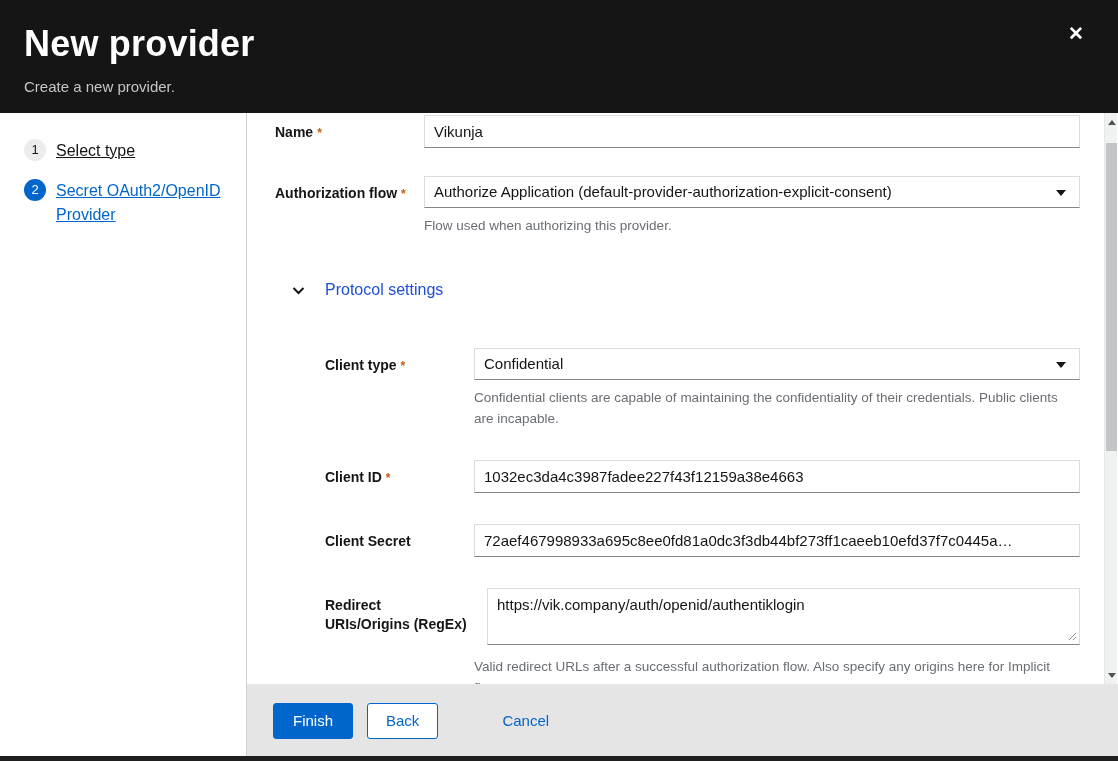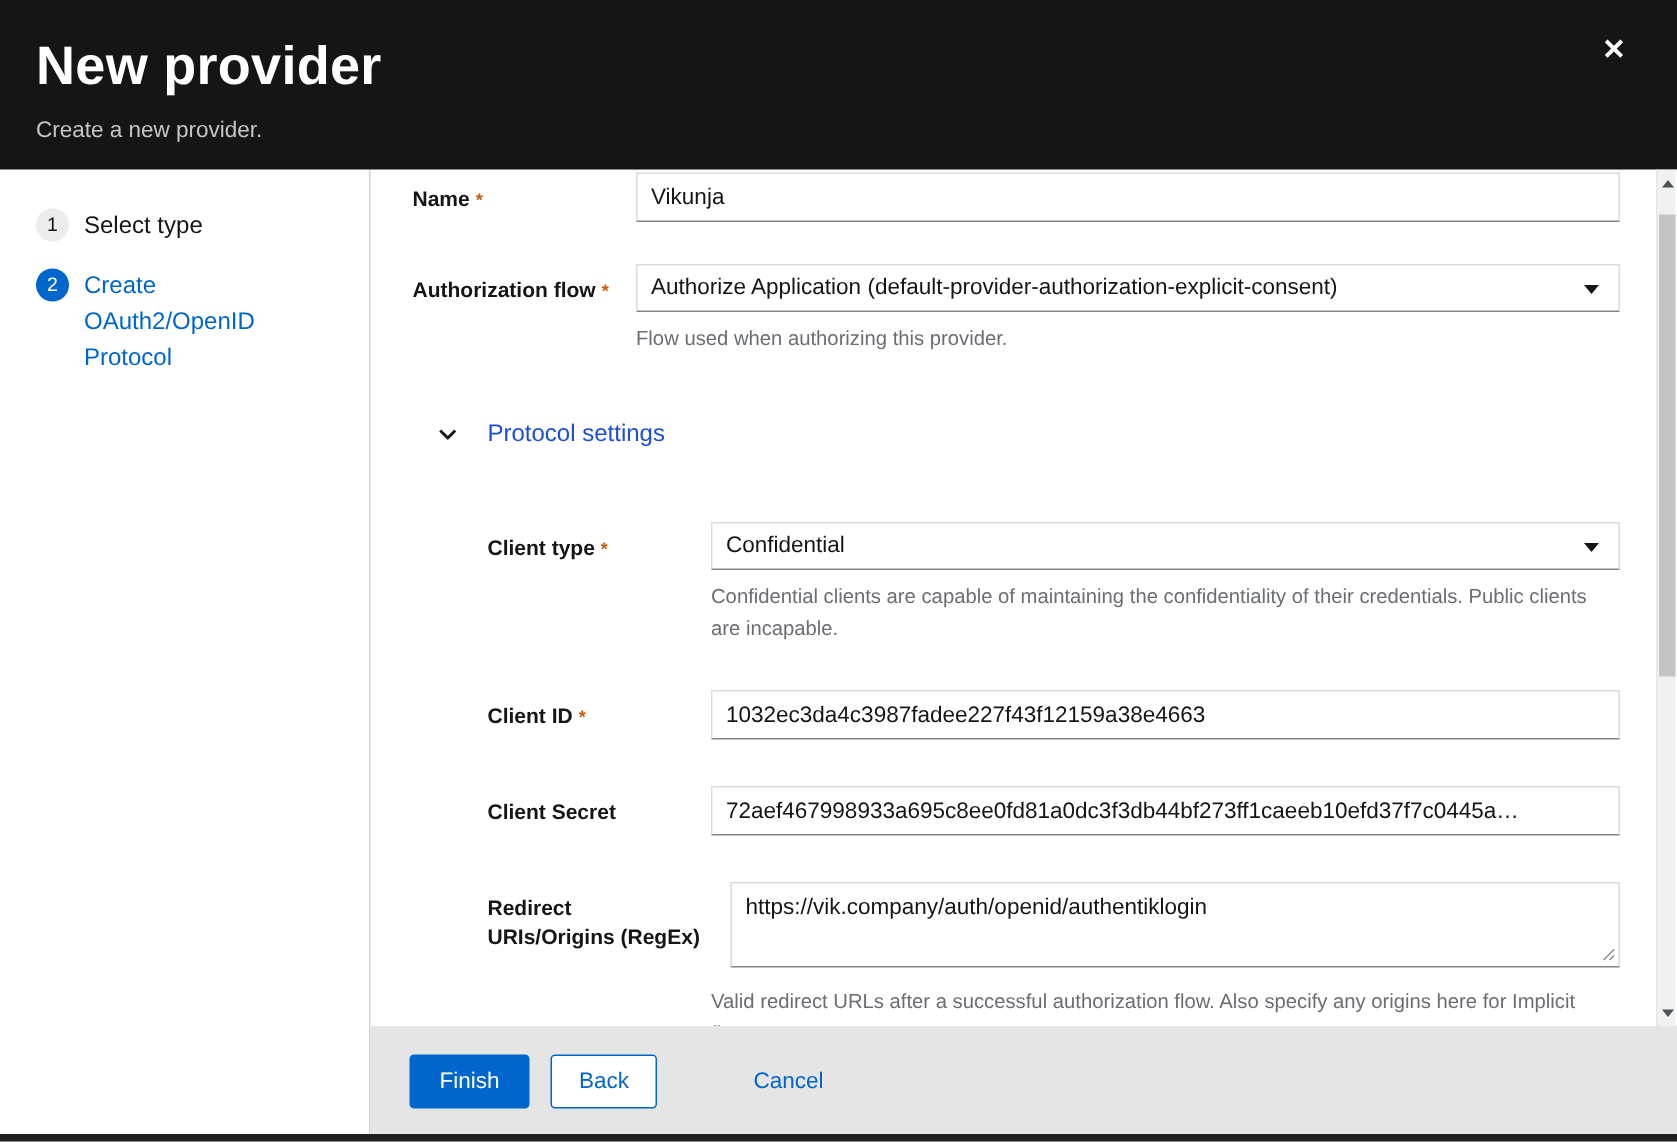--- a/index.html
+++ b/index.html
@@ -15,21 +15,21 @@
 
   
   .modal-body { flex:1 1 auto; display:flex; min-height:0; }
 
   
   .wizard-sidebar { width:247px; flex:0 0 auto; border-right:1px solid #d2d2d2; padding:26px 24px 0 24px; background:#fff; }
   .step { display:flex; align-items:flex-start; gap:10px; cursor:pointer; }
   .step + .step { margin-top:16px; }
   .step-badge { width:22px; height:22px; border-radius:50%; flex:0 0 auto; font-size:13px; line-height:22px; text-align:center; background:#ececec; color:#151515; }
   .step.active .step-badge { background:#0066cc; color:#fff; }
-  .step-label { font-size:16px; line-height:24px; color:#151515; max-width:167px; }
+  .step-label { font-size:16px; line-height:24px; color:#151515; max-width:167px;text-decoration:underline; }
   .step.active .step-label { color:#0066cc; }
 
   
   .main-col { flex:1 1 auto; display:flex; flex-direction:column; min-width:0; }
   .scroll-area { height:571px; position:relative; overflow:hidden; }
   .form-content { padding:2px 38px 0 28px; }
 
   .form-row { display:flex; align-items:flex-start; }
   .form-label { width:149px; flex:0 0 auto; padding-top:8px; font-size:14px; font-weight:700; color:#151515; line-height:1.4; padding-right:6px; }
   .req { color:#c9590b; font-size:12px; margin-left:4px; font-weight:700; }
@@ -91,21 +91,21 @@
 
   <div class="modal-body">
 
     <div class="wizard-sidebar">
       <div class="step">
         <span class="step-badge">1</span>
         <span class="step-label">Select type</span>
       </div>
       <div class="step active">
         <span class="step-badge">2</span>
-        <span class="step-label">Create OAuth2/OpenID Protocol</span>
+        <span class="step-label">Secret OAuth2/OpenID Provider</span>
       </div>
     </div>
 
     <div class="main-col">
       <div class="scroll-area">
         <div class="form-content">
 
           <div class="form-row row-name">
             <div class="form-label">
               <span>Name</span><span class="req">*</span>

